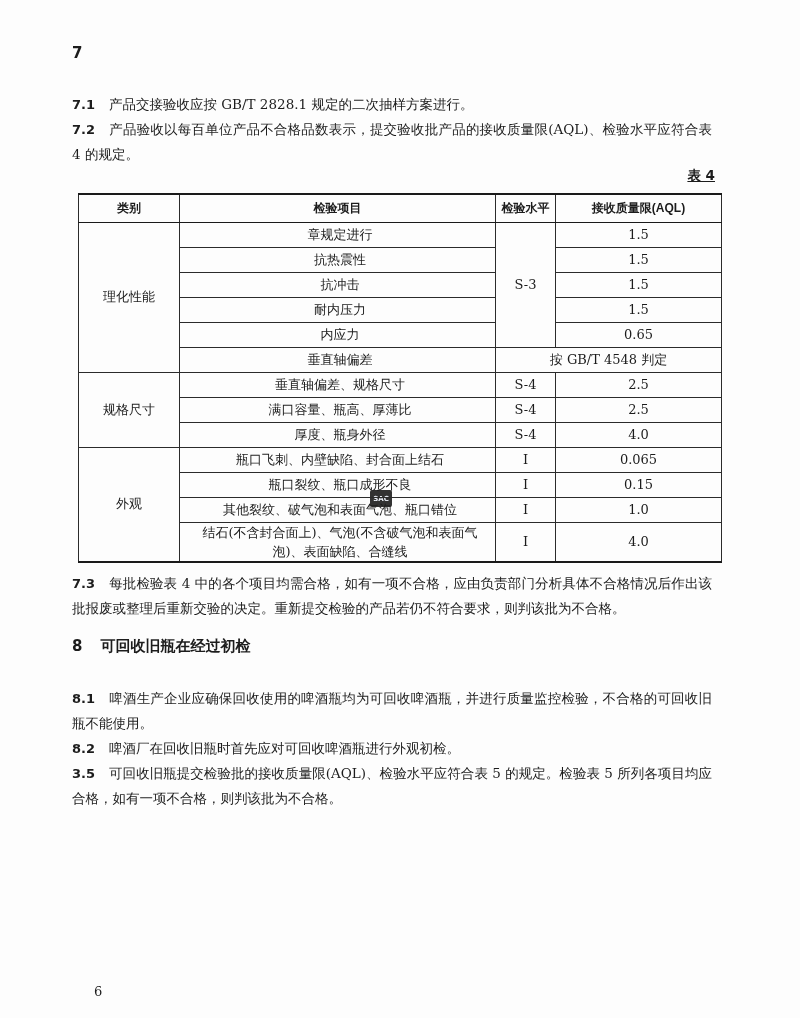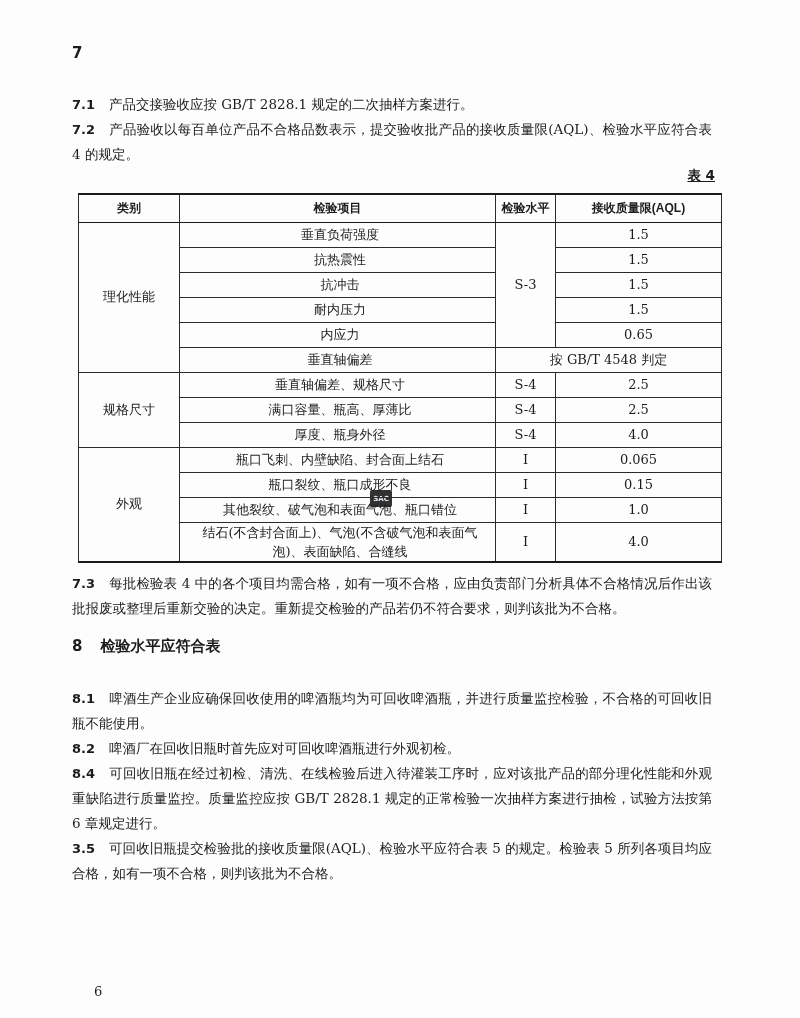--- a/index.html
+++ b/index.html
@@ -157,21 +157,21 @@
         <tr>
           <th>类别</th>
           <th>检验项目</th>
           <th>检验水平</th>
           <th>接收质量限(AQL)</th>
         </tr>
       </thead>
       <tbody>
         <tr>
           <td class="cat" rowspan="6">理化性能</td>
-          <td class="item">垂直负荷强度</td>
+          <td class="item">章规定进行</td>
           <td rowspan="5">S-3</td>
           <td>1.5</td>
         </tr>
         <tr>
           <td class="item">抗热震性</td>
           <td>1.5</td>
         </tr>
         <tr>
           <td class="item">抗冲击</td>
           <td>1.5</td>
@@ -227,33 +227,30 @@
         </tr>
       </tbody>
     </table>
 
     <p class="clause clause-after-table">
       <span class="cl-num">7.3</span><span>每批检验表 4 中的各个项目均需合格，如有一项不合格，应由负责部门分析具体不合格情况后作出该批报废或整理后重新交验的决定。重新提交检验的产品若仍不符合要求，则判该批为不合格。</span>
     </p>
 
     <div class="sec-title sec8-title">
       <span class="sec-num">8</span>
-      <span>检验水平应符合表</span>
+      <span>可回收旧瓶在经过初检</span>
     </div>
 
     <p class="clause first-clause">
       <span class="cl-num">8.1</span><span>啤酒生产企业应确保回收使用的啤酒瓶均为可回收啤酒瓶，并进行质量监控检验，不合格的可回收旧瓶不能使用。</span>
     </p>
     <p class="clause">
       <span class="cl-num">8.2</span><span>啤酒厂在回收旧瓶时首先应对可回收啤酒瓶进行外观初检。</span>
     </p>
     <p class="clause">
-      <span class="cl-num">8.4</span><span>可回收旧瓶在经过初检、清洗、在线检验后进入待灌装工序时，应对该批产品的部分理化性能和外观重缺陷进行质量监控。质量监控应按 GB/T 2828.1 规定的正常检验一次抽样方案进行抽检，试验方法按第 6 章规定进行。</span>
-    </p>
-    <p class="clause">
       <span class="cl-num">3.5</span><span>可回收旧瓶提交检验批的接收质量限(AQL)、检验水平应符合表 5 的规定。检验表 5 所列各项目均应合格，如有一项不合格，则判该批为不合格。</span>
     </p>
 
   </div>
 
   <div class="page-number">6</div>
 
 </div>
 
 </body></html>

